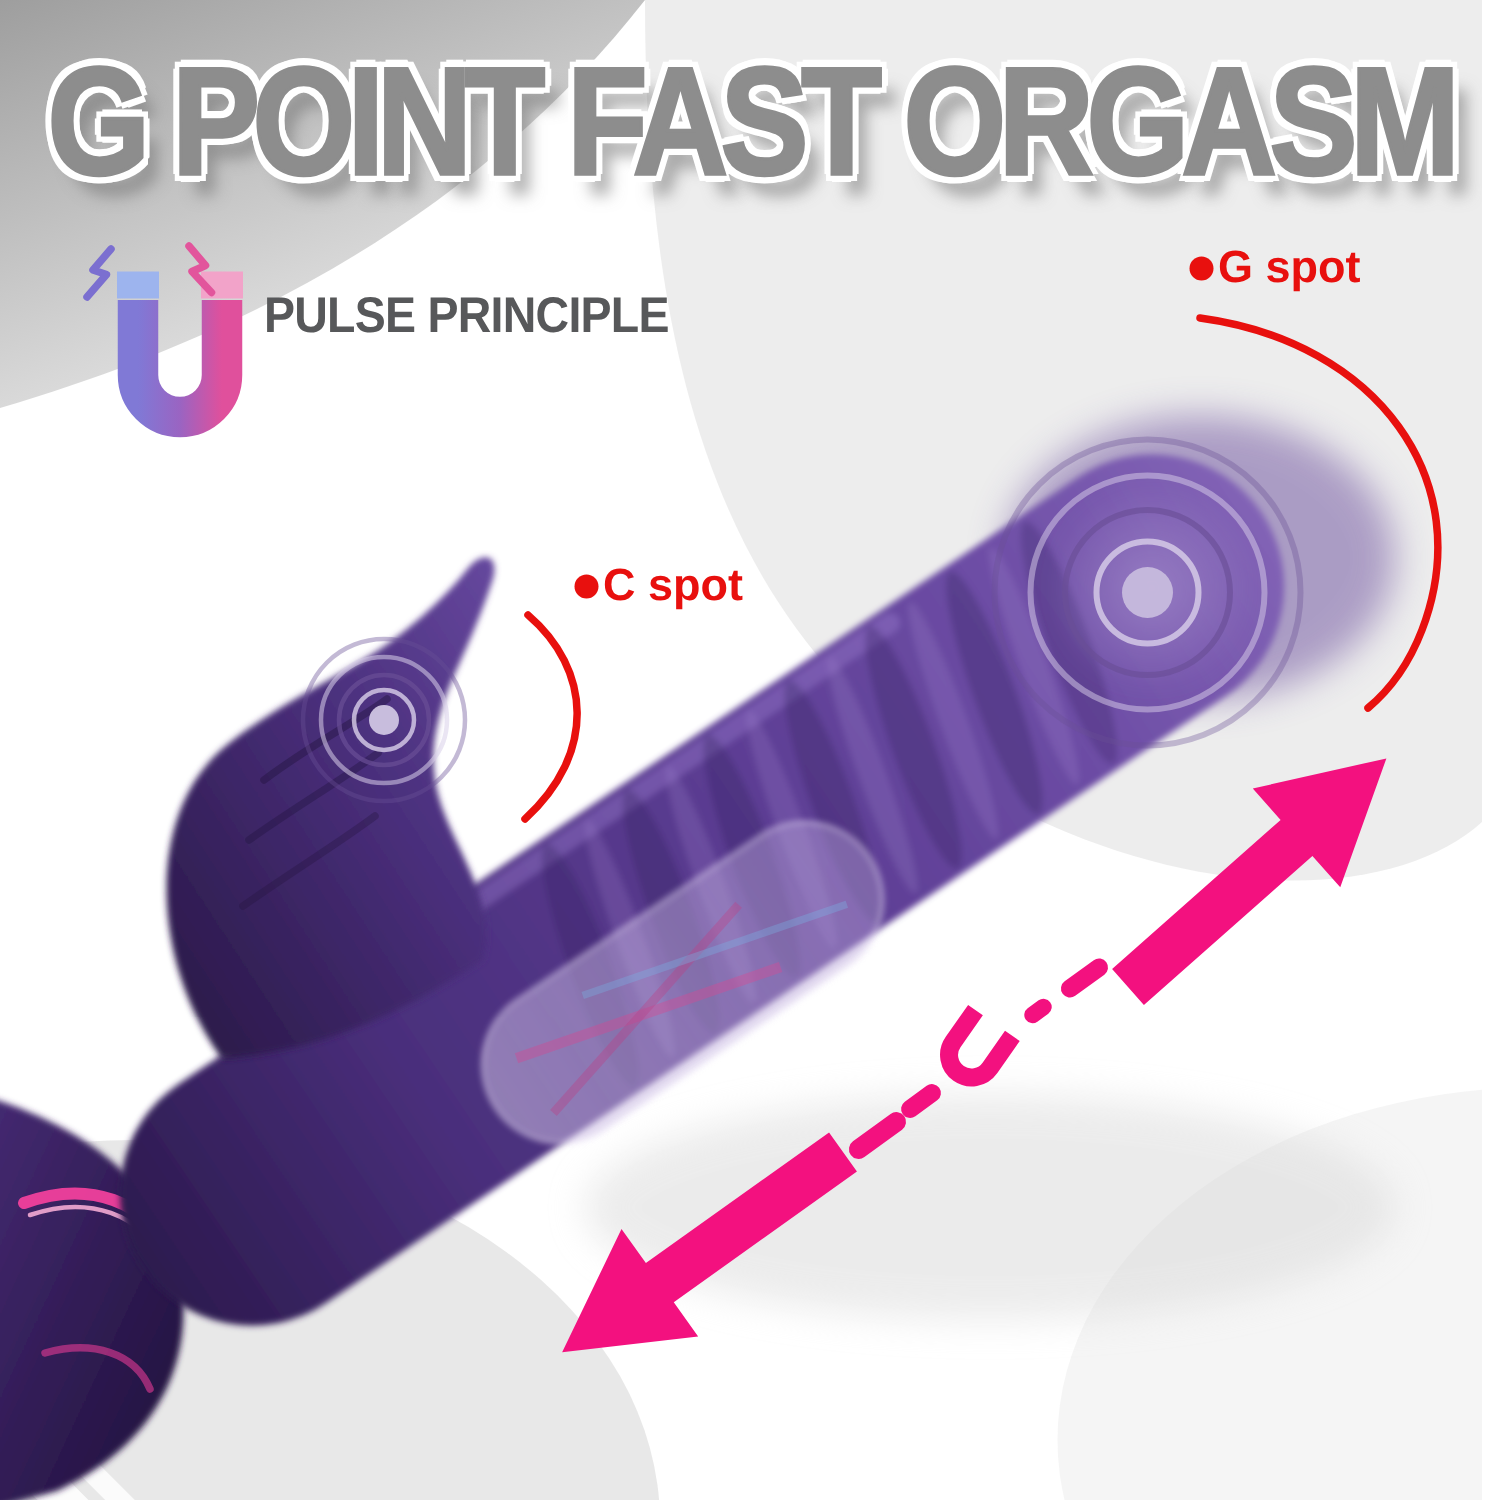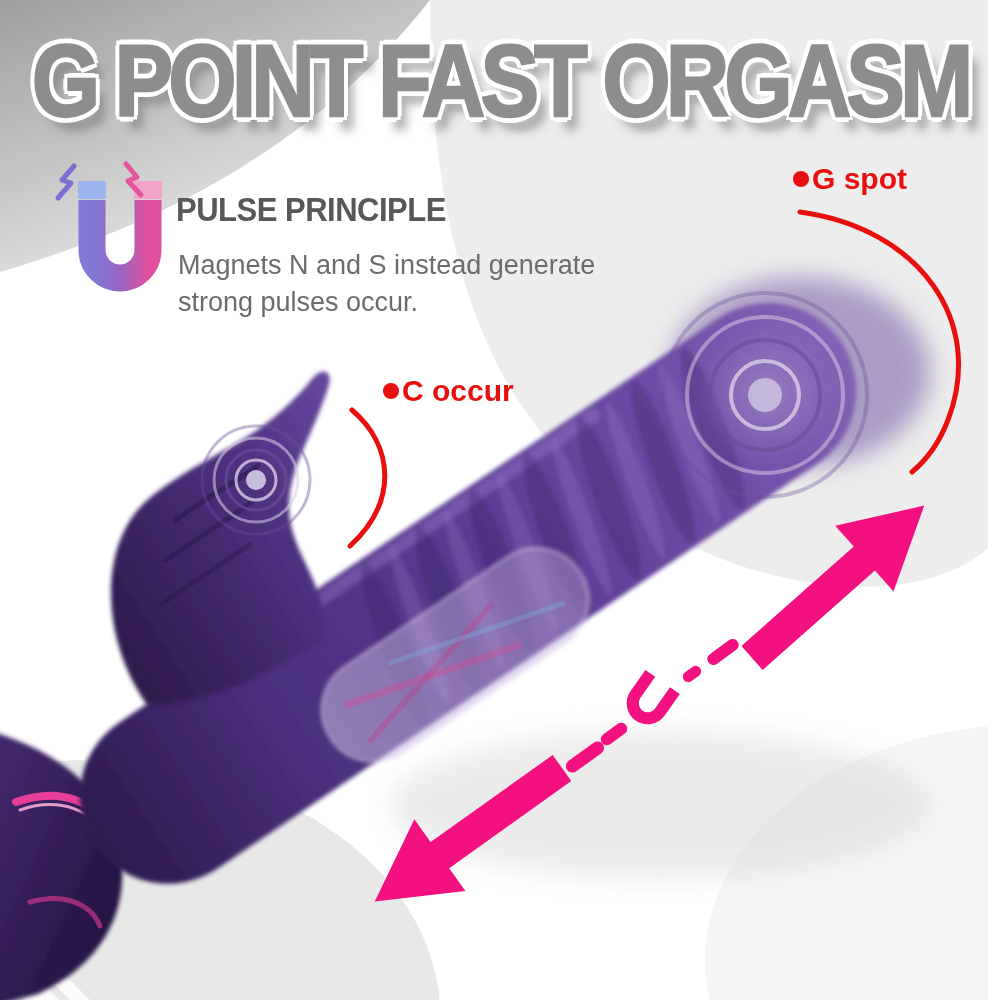--- a/index.html
+++ b/index.html
@@ -197,28 +197,24 @@
       <rect x="78" y="181" width="28" height="18" fill="#9db4ee"></rect>
       <rect x="134" y="181" width="28" height="18" fill="#f2a3c9"></rect>
       <path d="M74,166 L62,180 L71,183 L58,198" stroke="#7b6fd0" stroke-width="5" fill="none" stroke-linejoin="round" stroke-linecap="round"></path>
       <path d="M126,164 L137,177 L128,181 L141,195" stroke="#e2559c" stroke-width="5" fill="none" stroke-linejoin="round" stroke-linecap="round"></path>
     </g>
   </svg>
 
   <div class="title">G POINT FAST ORGASM</div>
 
   <div class="pulse-heading">PULSE PRINCIPLE</div>
-  <div class="pulse-body">
-    <div>Magnets N and S instead generate</div>
-    <div>strong pulses occur.</div>
-  </div>
 
   <div class="spot-label" id="g-spot-label">
     <span class="spot-dot"></span>
     <span>G spot</span>
   </div>
 
   <div class="spot-label" id="c-spot-label">
     <span class="spot-dot"></span>
-    <span>C occur</span>
+    <span>C spot</span>
   </div>
 
 </div>
 
 </body></html>

